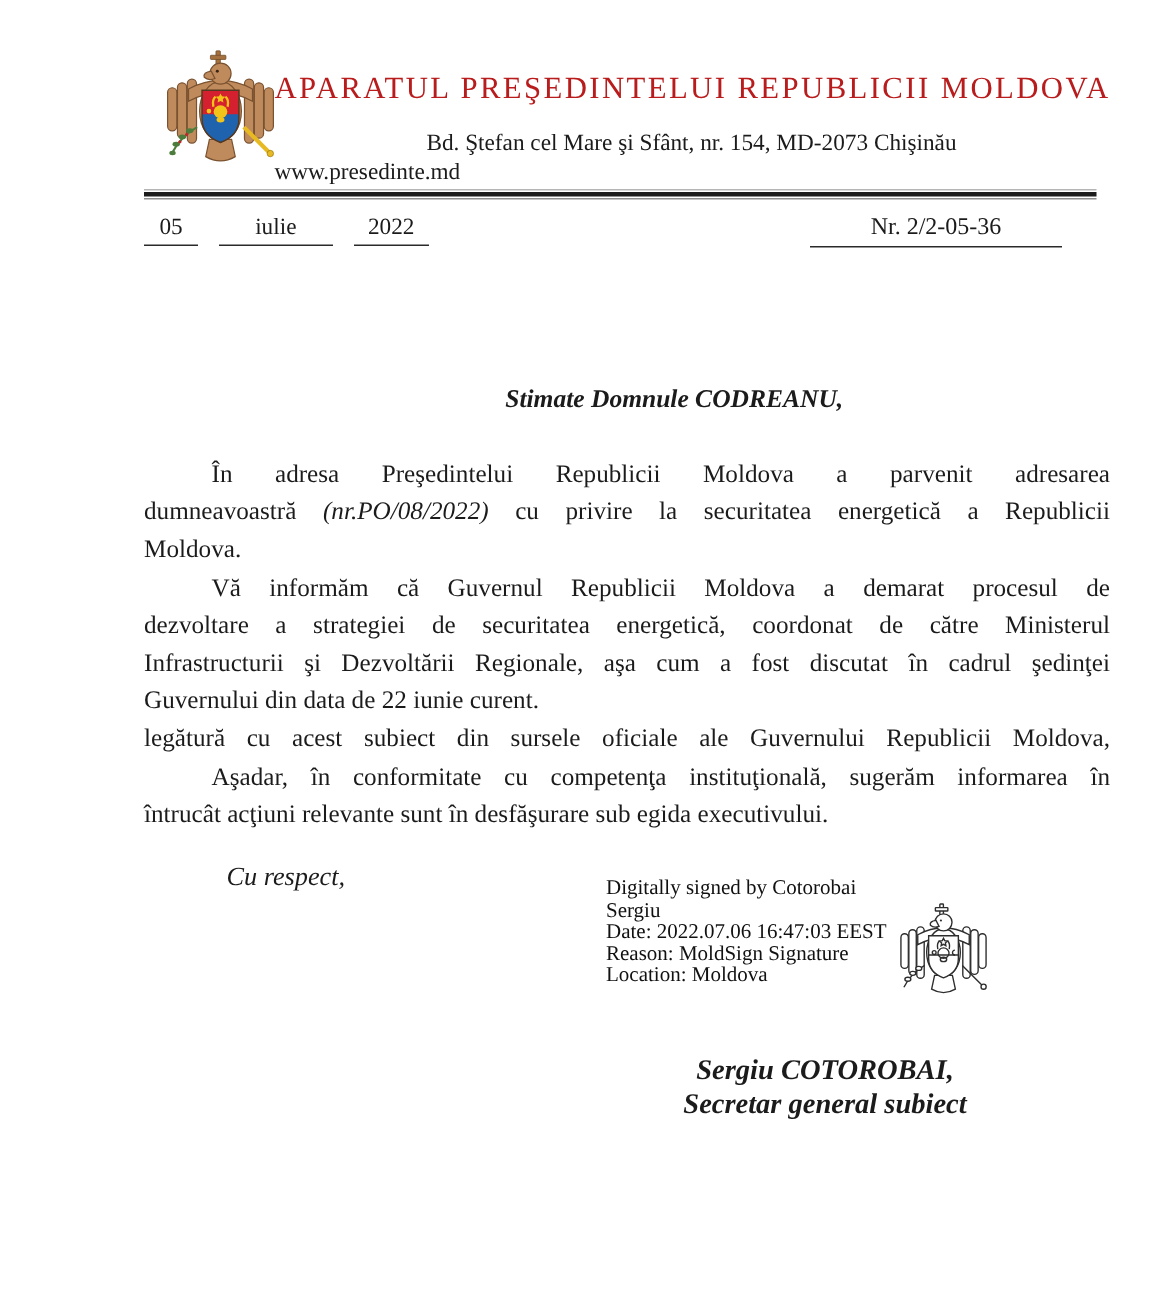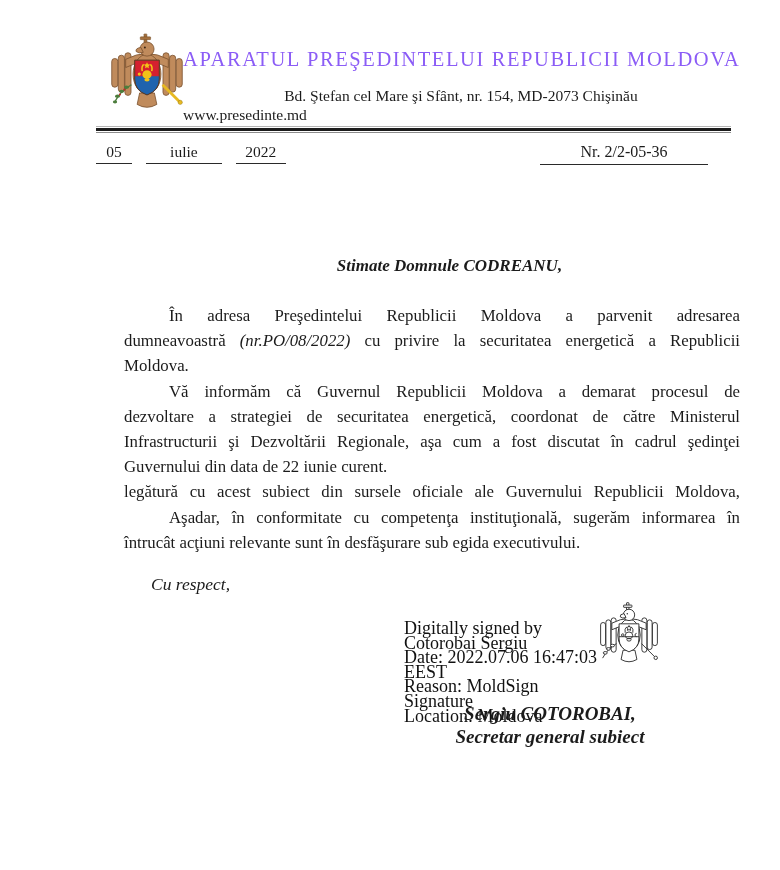--- a/index.html
+++ b/index.html
@@ -11,21 +11,21 @@
     font-family:"Liberation Serif","DejaVu Serif",serif;
     color:#1b1b1b;
     overflow:hidden;
   }
 
   
   .crest { position:absolute; left:106px; top:33px; width:82px; height:92px; }
   .org-name {
     position:absolute; left:183px; top:48px; width:556px;
     text-align:center; font-size:20.5px; letter-spacing:1.6px;
-    color:#8b5cf6; white-space:nowrap;
+    color:#b91c1c; white-space:nowrap;
   }
   .address-line {
     position:absolute; left:183px; top:87px; width:556px;
     text-align:center; font-size:15.5px;
   }
   .website-line {
     position:absolute; left:183px; top:106px; width:556px;
     text-align:left; font-size:15.5px;
   }
 
@@ -52,34 +52,34 @@
 
   
   .salutation {
     position:absolute; left:133px; top:256px; width:633px;
     text-align:center; font-weight:bold; font-style:italic; font-size:17px;
   }
   .body-text {
     position:absolute; left:96px; top:303px; width:644px;
     font-size:16.8px; line-height:25.2px;
   }
-  .bline { text-align:justify; text-align-last:justify;margin-left:28px; }
+  .bline { text-align:justify; text-align-last:justify; }
   .bline.last { text-align-last:left; }
   .bline.first { padding-left:45px; }
   .ref-italic { font-style:italic; }
 
   .closing {
     position:absolute; left:151px; top:574px;
     font-weight:normal; font-style:italic; font-size:17.5px;
   }
 
   
   .digital-sig {
-    position:absolute; left:404px; top:621px; width:200px;
-    font-size:18px; line-height:14.6px; color:#111;
+    position:absolute; left:404px; top:586px; width:200px;
+    font-size:14px; line-height:14.6px; color:#111;
   }
   .stamp { position:absolute; left:596px; top:597px; width:66px; height:84px; }
 
   .sign-block {
     position:absolute; left:400px; top:702px; width:300px;
     text-align:center; font-weight:bold; font-style:italic;
     font-size:19px; line-height:23px;
   }
 
   

